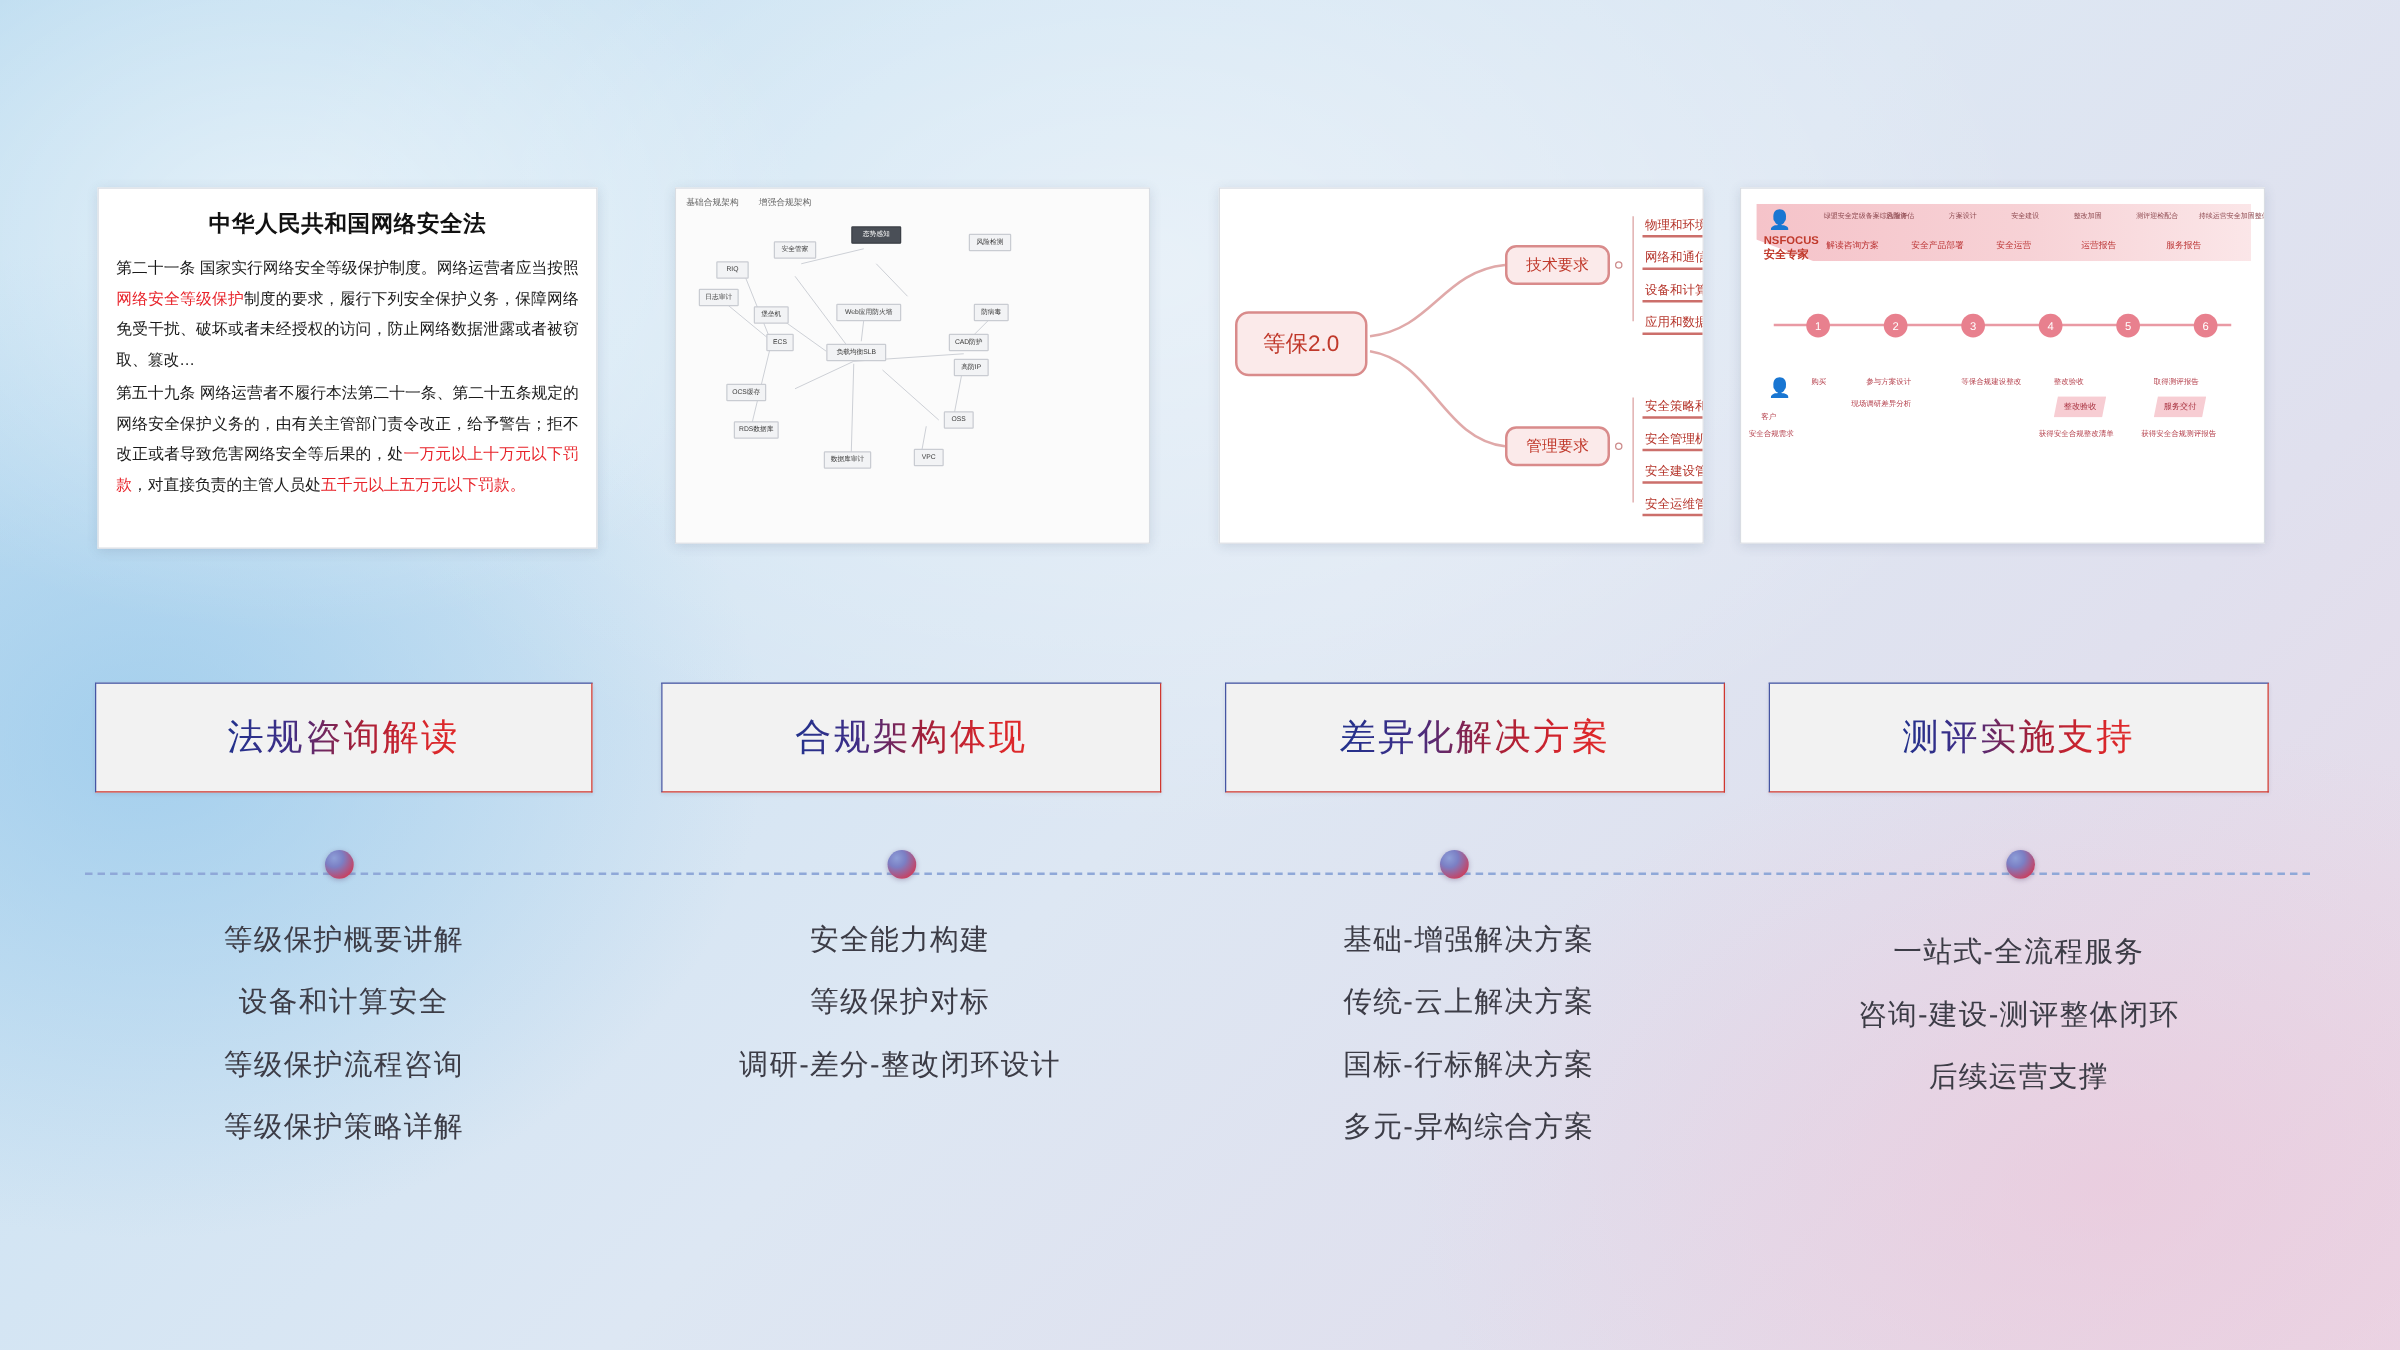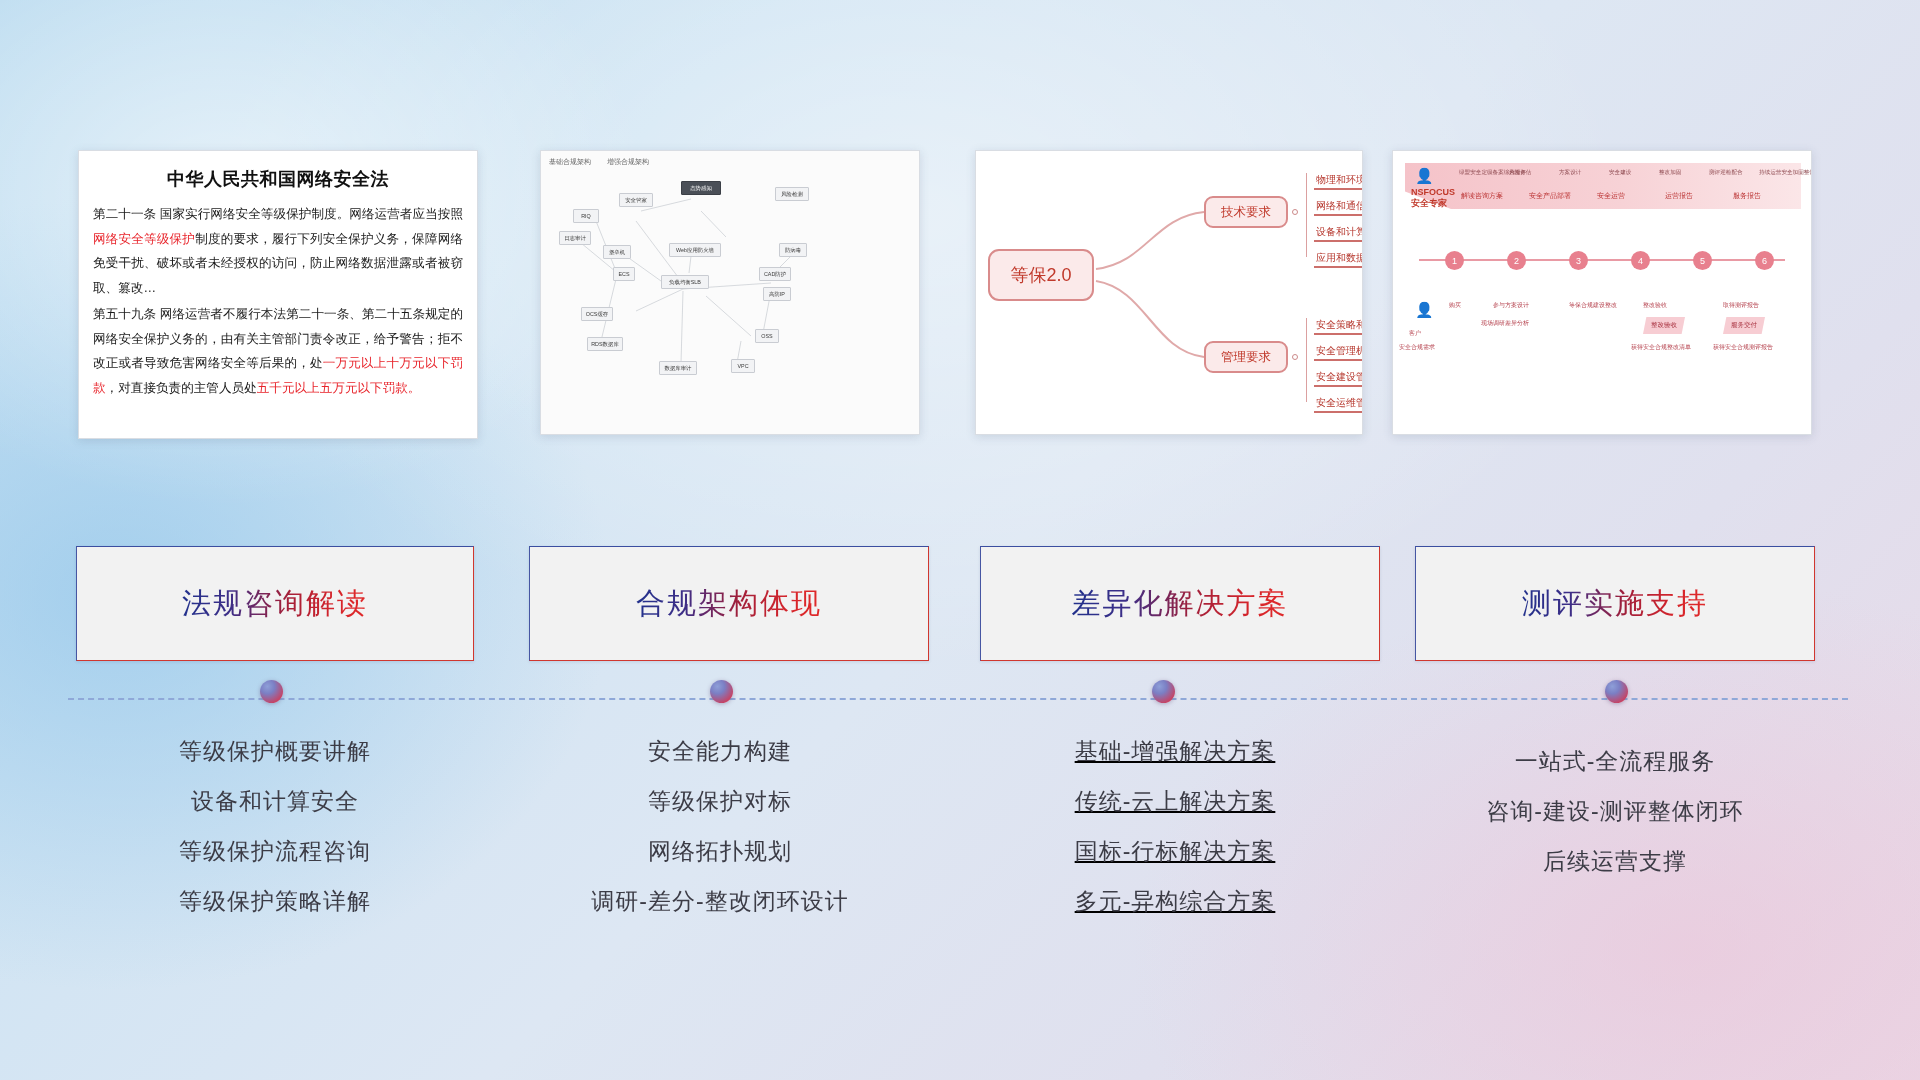--- a/index.html
+++ b/index.html
@@ -84,21 +84,21 @@
   .flow-chip { position: absolute; font-size: 6px; color: #b5414d; white-space: nowrap; }
   .flow-tag {
     position: absolute; background: #f7cdd3; color: #a8313f; font-size: 6.5px;
     padding: 4px 8px; clip-path: polygon(8% 0, 100% 0, 92% 100%, 0 100%);
   }
   .flow-icon { position: absolute; color: #d0737f; font-size: 15px; }
 
   
   .labels { position: absolute; top: 546px; left: 0; width: 1920px; height: 100px; }
   .label-box {
-    position: absolute; top: 0; height: 115px;
+    position: absolute; top: 0; height: 88px;
     background: #f2f2f2;
     border: 1.4px solid #d0372f;
     border-top-color: #3b4ea0; border-left-color: #4656a3;
     display: flex; align-items: center; justify-content: center;
     box-shadow: 0 1px 3px rgba(40,60,110,.12);
   }
   .label-box .txt {
     font-size: 29px; font-weight: 500; letter-spacing: 2px;
     background: linear-gradient(90deg, #22318c 0%, #3d2e87 26%, #a01f3a 55%, #d6252b 82%, #e02a2a 100%);
     -webkit-background-clip: text; background-clip: text;
@@ -127,21 +127,21 @@
 
   
   .lists { position: absolute; top: 740px; left: 0; width: 1920px; height: 220px; }
   .list-col { position: absolute; top: 0; text-align: center; }
   .list-col .li {
     font-size: 23px; color: #3c3c46; line-height: 1.0;
     margin-bottom: 27px; letter-spacing: 1px; white-space: nowrap;
   }
   #col-1 { left: 80px;   width: 390px; }
   #col-2 { left: 520px;  width: 400px; }
-  #col-3 { left: 965px;  width: 420px; text-decoration: underline; }
+  #col-3 { left: 965px;  width: 420px; }
   #col-4 { left: 1405px; width: 420px; top: 10px; }
 </style>
 </head>
 <body>
 
 <div class="cards">
 
   <div class="card" id="card-law">
     <div class="law-title">中华人民共和国网络安全法</div>
     <div class="law-body">
@@ -299,21 +299,20 @@
 <div class="lists">
   <div class="list-col" id="col-1">
       <div class="li">等级保护概要讲解</div>
       <div class="li">设备和计算安全</div>
       <div class="li">等级保护流程咨询</div>
       <div class="li">等级保护策略详解</div>
     </div>
   <div class="list-col" id="col-2">
       <div class="li">安全能力构建</div>
       <div class="li">等级保护对标</div>
-      <div class="li">网络拓扑规划</div>
       <div class="li">调研-差分-整改闭环设计</div>
     </div>
   <div class="list-col" id="col-3">
       <div class="li">基础-增强解决方案</div>
       <div class="li">传统-云上解决方案</div>
       <div class="li">国标-行标解决方案</div>
       <div class="li">多元-异构综合方案</div>
     </div>
   <div class="list-col" id="col-4">
       <div class="li">一站式-全流程服务</div>

